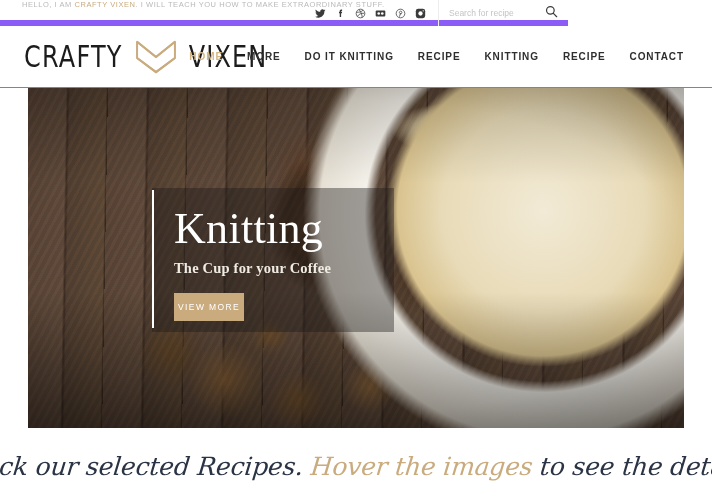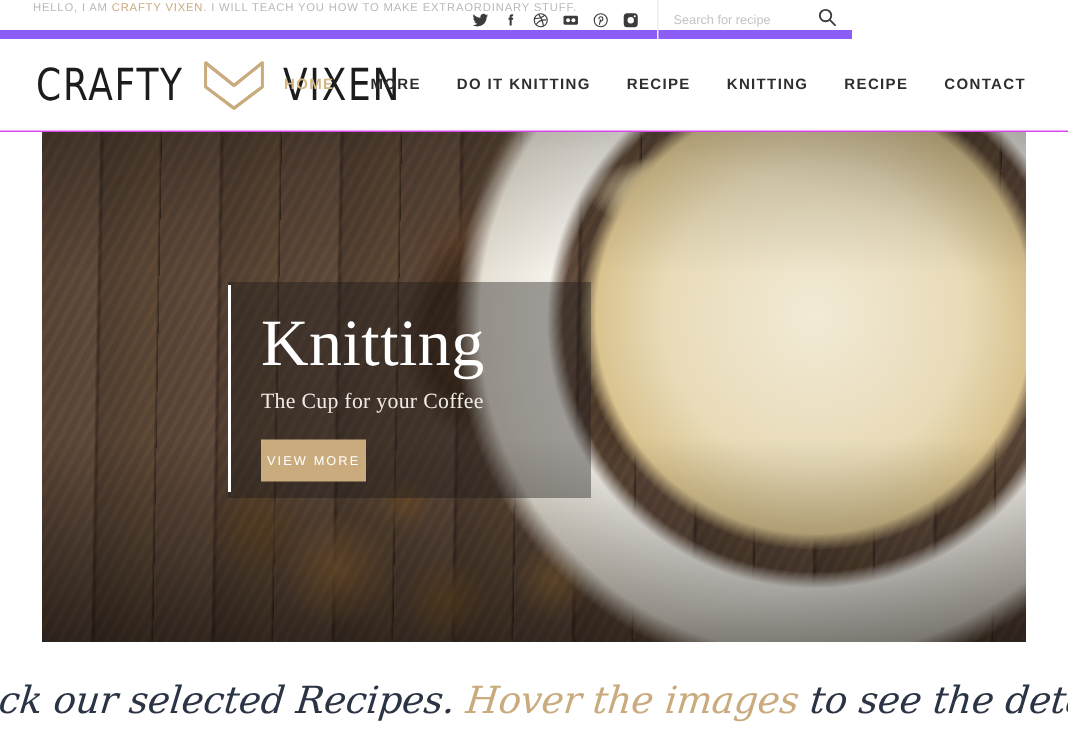--- a/index.html
+++ b/index.html
@@ -217,20 +217,21 @@
     color: #ffffff;
     font-weight: 400;
     letter-spacing: 0.3px;
   }
   .hero-sub {
     font-family: "Liberation Serif", serif;
     font-size: 14.5px;
     color: #f0ece4;
     margin-top: 8px;
     letter-spacing: 0.2px;
+    font-weight: bold;
   }
   .hero-cta {
     display: inline-block;
     margin-top: 16px;
     background: #c9ab7e;
     color: #ffffff;
     border: 0;
     font-size: 8.5px;
     letter-spacing: 1.4px;
     padding: 9px 4px;

